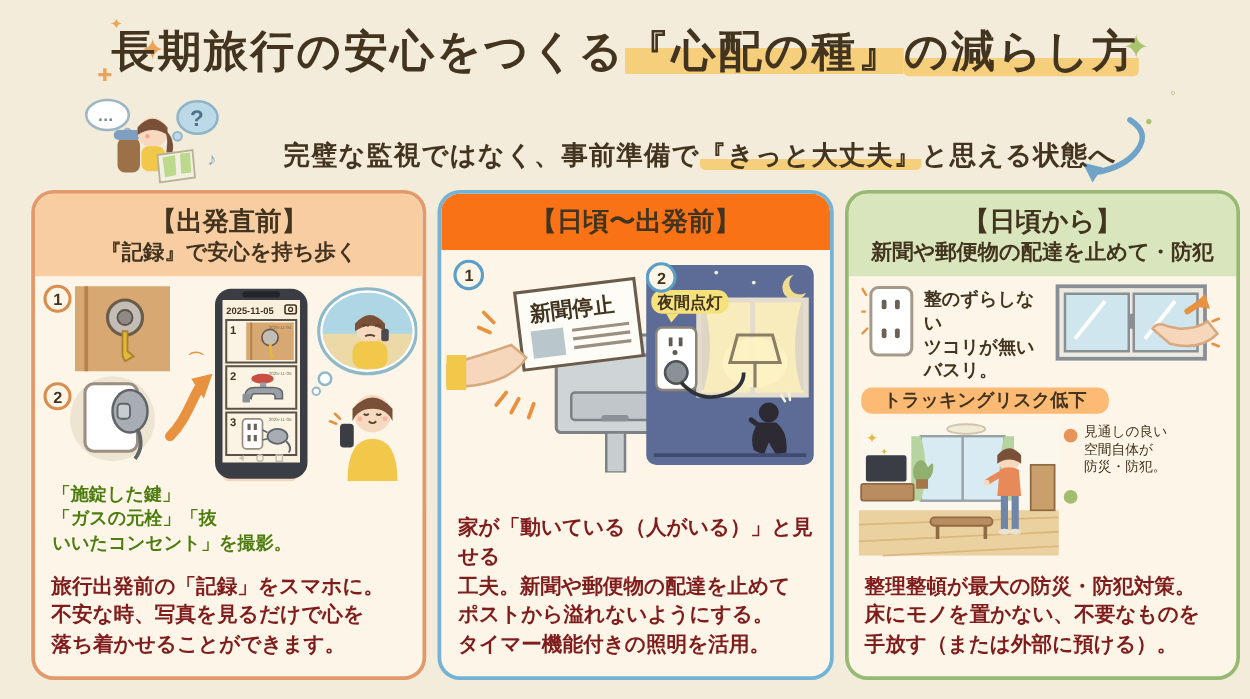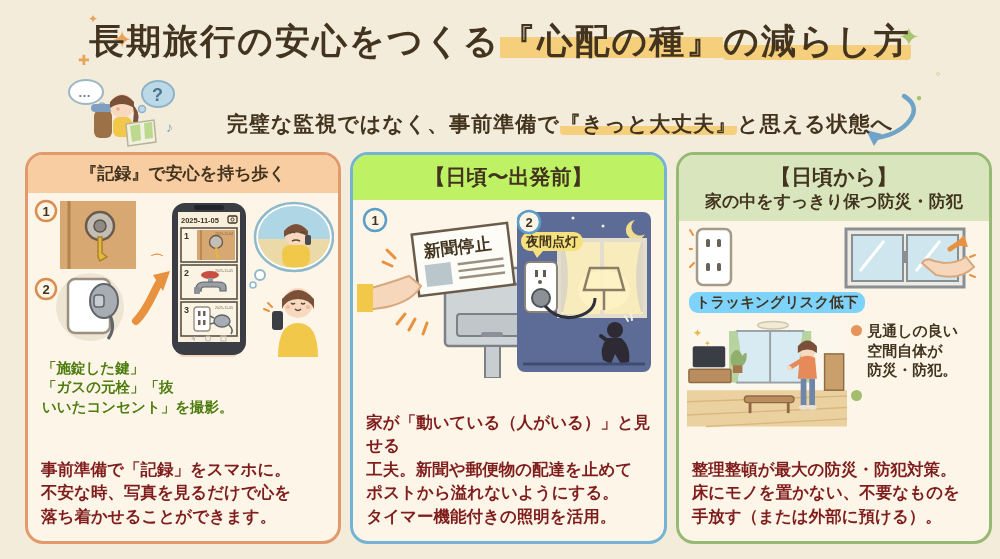--- a/index.html
+++ b/index.html
@@ -39,49 +39,49 @@
   }
   .panel{
     flex:1 1 0; border-radius:18px; background:#fdf6e8; border:3px solid;
     display:flex; flex-direction:column; overflow:hidden;
   }
   .panel-o{ border-color:#e2996b; }
   .panel-b{ border-color:#74b3d4; }
   .panel-g{ border-color:#96ba73; }
   .panel-header{ text-align:center; padding:8px 4px 9px; }
   .ph-o{ background:#f8cda2; }
-  .ph-b{ background:#bef264; }
+  .ph-b{ background:#f97316; }
   .ph-g{ background:#d9e6bd; }
   .panel-tag{ font-size:21px; font-weight:bold; }
   .panel-heading{ font-size:17px; font-weight:bold; line-height:1.25; white-space:pre-line; }
   .panel-body{
     margin-top:auto; padding:4px 13px 13px; font-size:16.5px; font-weight:bold;
     line-height:1.42; white-space:pre-line; color:#7f1d1d;
   }
   .illus{ display:block; margin:6px auto 0; }
   .p1-caption{
     padding:2px 6px 0 14px; font-size:14.5px; font-weight:bold; line-height:1.32;
     white-space:pre-line; color:#4d7c0f;
   }
 
   
   .p3-row1{ display:flex; padding:6px 8px 0 10px; }
   .p3-col-l{ width:150px; }
   .p3-outlet-line{ display:flex; align-items:flex-start; gap:6px; }
   .p3-note{ font-size:14.5px; font-weight:bold; line-height:1.3; white-space:pre-line; padding-top:4px; }
   .p3-badge{
-    margin-top:3px; display:inline-block; background:#7dd3fc; border-radius:9px;
-    padding:1px 7px; font-size:14.5px; font-weight:bold; white-space:nowrap;
+    margin-top:3px; display:inline-block; background:#fdba74; border-radius:9px;
+    padding:1px 18px; font-size:14.5px; font-weight:bold; white-space:nowrap;
   }
   .p3-col-r{ flex:1; text-align:center; }
   .p3-window-note{ font-size:14.5px; font-weight:bold; line-height:1.3; white-space:pre-line; margin-top:2px; }
   .p3-row2{ display:flex; padding:4px 6px 0 8px; gap:4px; }
   .p3-bullets{ list-style:none; padding-top:4px; width:138px; }
   .p3-bullets li{
-    font-size:15px; font-weight:bold; line-height:1.3; white-space:pre-line;
+    font-size:11px; font-weight:normal; line-height:1.3; white-space:pre-line;
     position:relative; padding-left:16px; margin-bottom:6px;
   }
   .p3-bullets li .dot{
     position:absolute; left:0; top:4px; width:11px; height:11px; border-radius:50%;
   }
   .dot-orange{ background:#e8935a; } .dot-green{ background:#a3bd6f; }
 
   svg text{ font-family:"Liberation Sans","DejaVu Sans",sans-serif; }
 </style>
 </head>
@@ -130,20 +130,21 @@
   </svg>
 
   <div class="title"><span>長期旅行の安心をつくる</span><span class="hl">『心配の種』</span><span class="hl-low">の減らし方</span></div>
 
   <div class="subtitle"><span>完璧な監視ではなく、事前準備で</span><span class="hl-low">『きっと大丈夫』</span><span>と思える状態へ</span></div>
 
   <div class="panels">
 
     <section class="panel panel-o">
       <header class="panel-header ph-o">
+        <div class="panel-tag">【出発直前】</div>
         <div class="panel-heading">『記録』で安心を持ち歩く</div>
       </header>
 
       <svg class="illus" width="302" height="158" viewBox="0 0 302 158">
 
         <g>
           <rect x="28" y="2" width="76" height="68" fill="#d8a873"></rect>
           <line x1="37" y1="2" x2="37" y2="70" stroke="#b3834e" stroke-width="3"></line>
           <circle cx="68" cy="27" r="14" fill="#c3beb5" stroke="#6b5b4a" stroke-width="2.5"></circle>
           <circle cx="68" cy="27" r="6" fill="#8f8b84" stroke="#5d5247" stroke-width="1.5"></circle>
@@ -245,21 +246,21 @@
             <circle cx="276" cy="108" r="2" fill="#f2b8a0"></circle>
           <path d="M246 158 q 0 -34 20 -34 q 20 0 20 34 z" fill="#f2c84b"></path>
           <rect x="240" y="112" width="11" height="19" rx="3" fill="#3a3d44"></rect>
           <path d="M236 104 l4 4 M232 110 l5 2" stroke="#e8913f" stroke-width="2" stroke-linecap="round"></path>
         </g>
       </svg>
 
       <div class="p1-caption">「施錠した鍵」
 「ガスの元栓」「抜
 いいたコンセント」を撮影。</div>
-      <div class="panel-body">事前準備で「記録」をスマホに。
+      <div class="panel-body">旅行出発前の「記録」をスマホに。
 不安な時、写真を見るだけで心を
 落ち着かせることができます。</div>
     </section>
 
     <section class="panel panel-b">
       <header class="panel-header ph-b">
         <div class="panel-tag">【日頃〜出発前】</div>
       </header>
 
       <svg class="illus" width="302" height="172" viewBox="0 0 302 172">
@@ -338,34 +339,37 @@
 
       <div class="panel-body">家が「動いている（人がいる）」と見せる
 工夫。新聞や郵便物の配達を止めて
 ポストから溢れないようにする。
 タイマー機能付きの照明を活用。</div>
     </section>
 
     <section class="panel panel-g">
       <header class="panel-header ph-g">
         <div class="panel-tag">【日頃から】</div>
-        <div class="panel-heading">家の中をすっきり保つ防災・防犯</div>
+        <div class="panel-heading">新聞や郵便物の配達を止めて・防犯</div>
       </header>
 
       <div class="p3-row1">
         <div class="p3-col-l">
           <div class="p3-outlet-line">
             <svg width="46" height="62" viewBox="0 0 46 62">
               <rect x="8" y="2" width="34" height="56" rx="6" fill="#ffffff" stroke="#a59a8a" stroke-width="2.5"></rect>
               <rect x="17" y="12" width="4" height="8" rx="1.5" fill="#6b6157"></rect>
                 <rect x="28" y="12" width="4" height="8" rx="1.5" fill="#6b6157"></rect>
               <rect x="17" y="36" width="4" height="8" rx="1.5" fill="#6b6157"></rect>
                 <rect x="28" y="36" width="4" height="8" rx="1.5" fill="#6b6157"></rect>
               <path d="M4 8 l-3 -5 M3 22 l-3 0 M5 36 l-4 4" stroke="#e8913f" stroke-width="2" stroke-linecap="round"></path>
             </svg>
+            <div class="p3-note">整のずらしない
+ツコリが無い
+バスリ。</div>
           </div>
           <span class="p3-badge">トラッキングリスク低下</span>
         </div>
         <div class="p3-col-r">
           <svg width="132" height="64" viewBox="0 0 132 64">
             <rect x="2" y="2" width="118" height="58" fill="#eceae2" stroke="#8a8f94" stroke-width="3"></rect>
             <rect x="8" y="8" width="51" height="46" fill="#cfe6ef" stroke="#8a8f94" stroke-width="2"></rect>
             <rect x="63" y="8" width="51" height="46" fill="#cfe6ef" stroke="#8a8f94" stroke-width="2"></rect>
             <line x1="16" y1="44" x2="40" y2="14" stroke="#ffffff" stroke-width="3"></line>
             <line x1="72" y1="44" x2="96" y2="14" stroke="#ffffff" stroke-width="3"></line>

